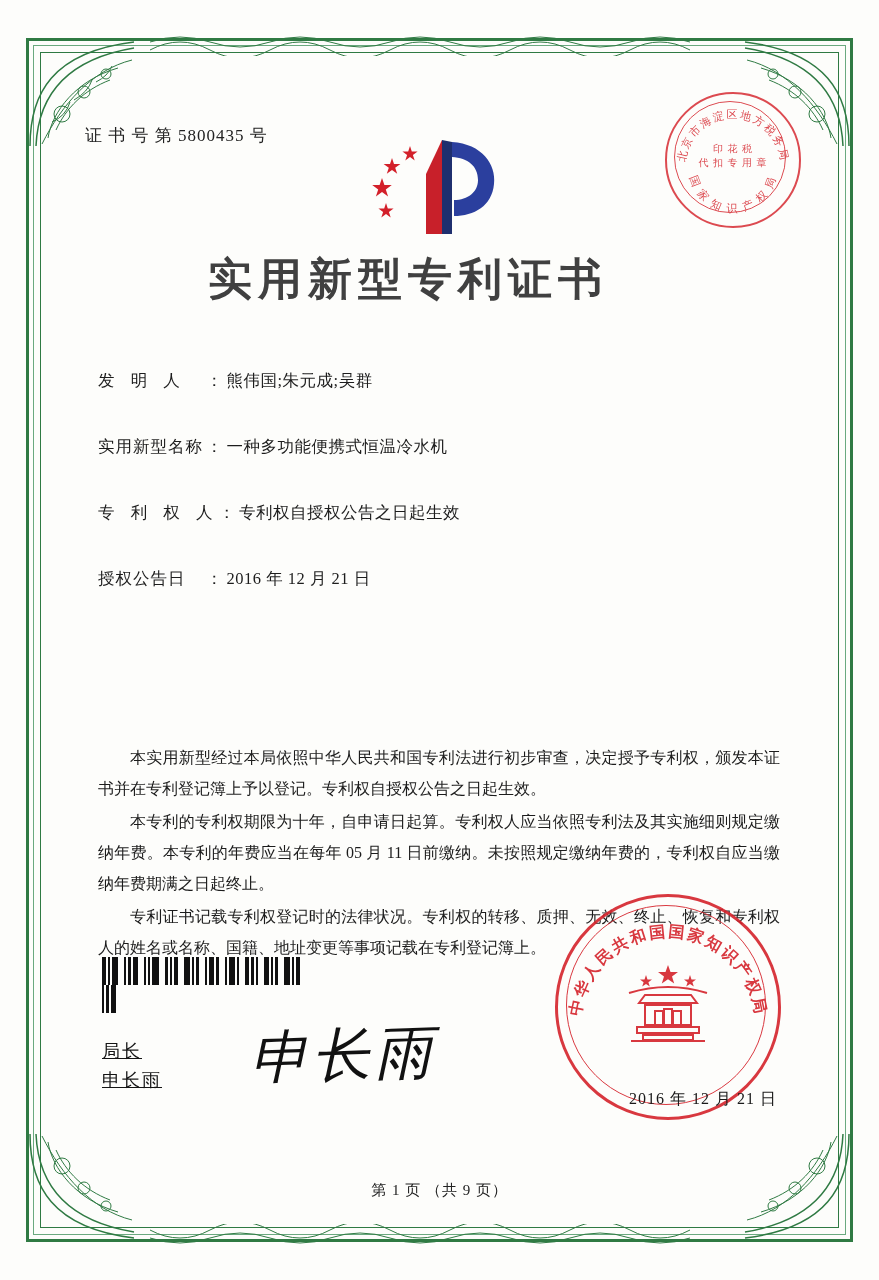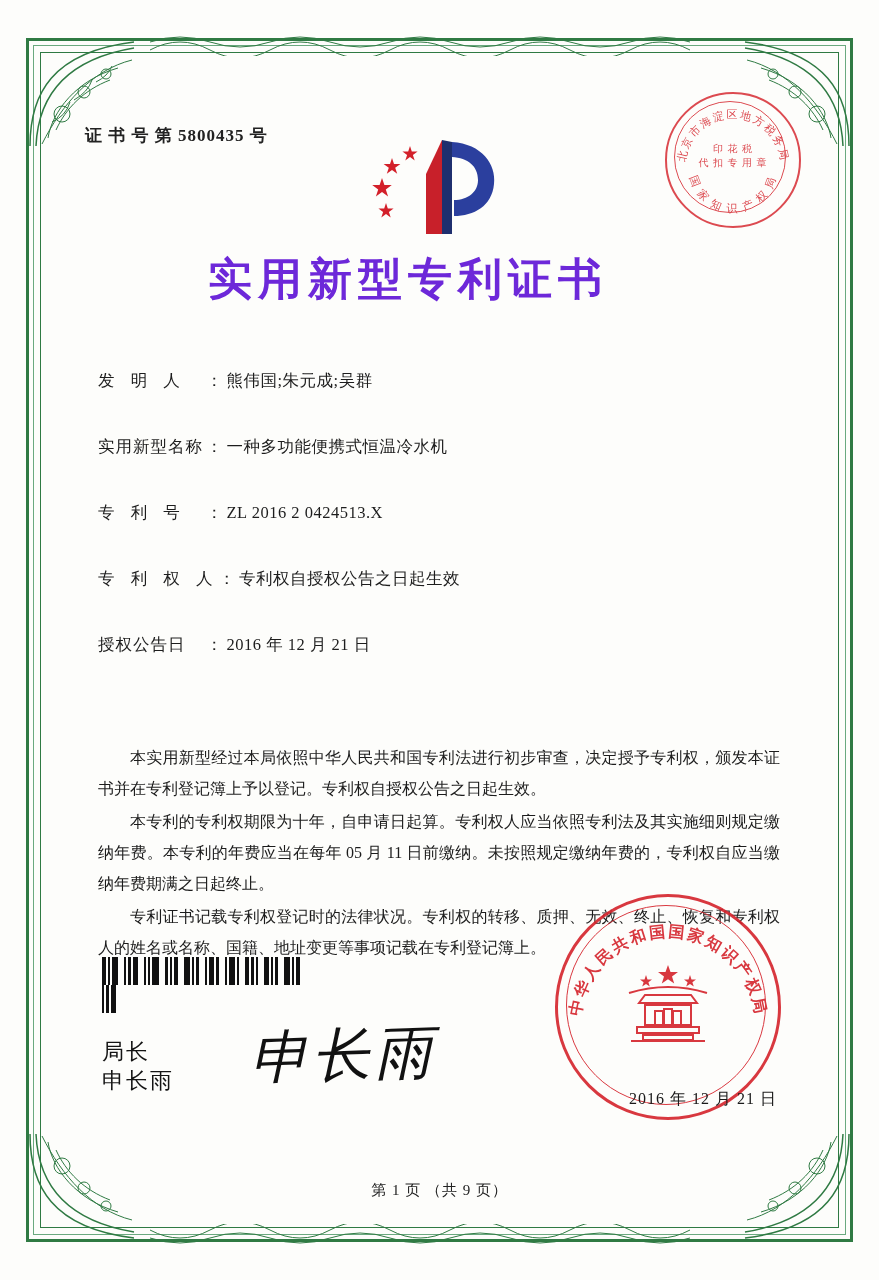--- a/index.html
+++ b/index.html
@@ -82,21 +82,20 @@
   }
 
   .cert-no {
     position: absolute;
     left: 45px;
     top: 72px;
     font-size: 17px;
     letter-spacing: 1px;
     color: #222;
     font-family: "Liberation Serif", "DejaVu Serif", serif;
-    font-weight: bold;
   }
 
   
   .logo {
     position: absolute;
     left: 330px;
     top: 78px;
     width: 130px;
     height: 115px;
   }
@@ -143,21 +142,21 @@
 
   .title {
     position: absolute;
     left: 0;
     top: 198px;
     width: 736px;
     text-align: center;
     font-size: 44px;
     font-weight: bold;
     letter-spacing: 6px;
-    color: #6d28d9;
+    color: #404040;
     font-family: "Liberation Serif", "DejaVu Serif", serif;
   }
 
   .fields {
     position: absolute;
     left: 58px;
     top: 318px;
     width: 690px;
   }
   .field-row {
@@ -205,24 +204,25 @@
     height: 28px;
     margin-right: 2px;
     vertical-align: top;
   }
 
   
   .director {
     position: absolute;
     left: 62px;
     top: 985px;
-    font-size: 22px;
+    font-size: 18px;
     line-height: 29px;
     letter-spacing: 2px;
     color: #141414;
+    text-decoration: underline;
   }
   .signature {
     position: absolute;
     left: 210px;
     top: 965px;
     font-size: 58px;
     letter-spacing: 4px;
     color: #111;
     font-family: "Liberation Serif", "DejaVu Serif", serif;
     font-style: italic;
@@ -419,23 +419,20 @@
     <div class="fields">
 
       <div class="field-row">
         <span class="field-label">发    明    人</span><span class="field-sep">：</span><span class="field-value">熊伟国;朱元成;吴群</span>
       </div>
 
       <div class="field-row">
         <span class="field-label tight">实用新型名称</span><span class="field-sep">：</span><span class="field-value">一种多功能便携式恒温冷水机</span>
       </div>
 
-      <div class="field-row">
-        <span class="field-label">专    利    号</span><span class="field-sep">：</span><span class="field-value">ZL 2016 2 0424513.X</span>
-      </div>
 
 
       <div class="field-row">
         <span class="field-label">专  利  权  人</span><span class="field-sep">：</span><span class="field-value">专利权自授权公告之日起生效</span>
       </div>
 
       <div class="field-row">
         <span class="field-label tight">授权公告日</span><span class="field-sep">：</span><span class="field-value">2016 年 12 月 21 日</span>
       </div>
 

